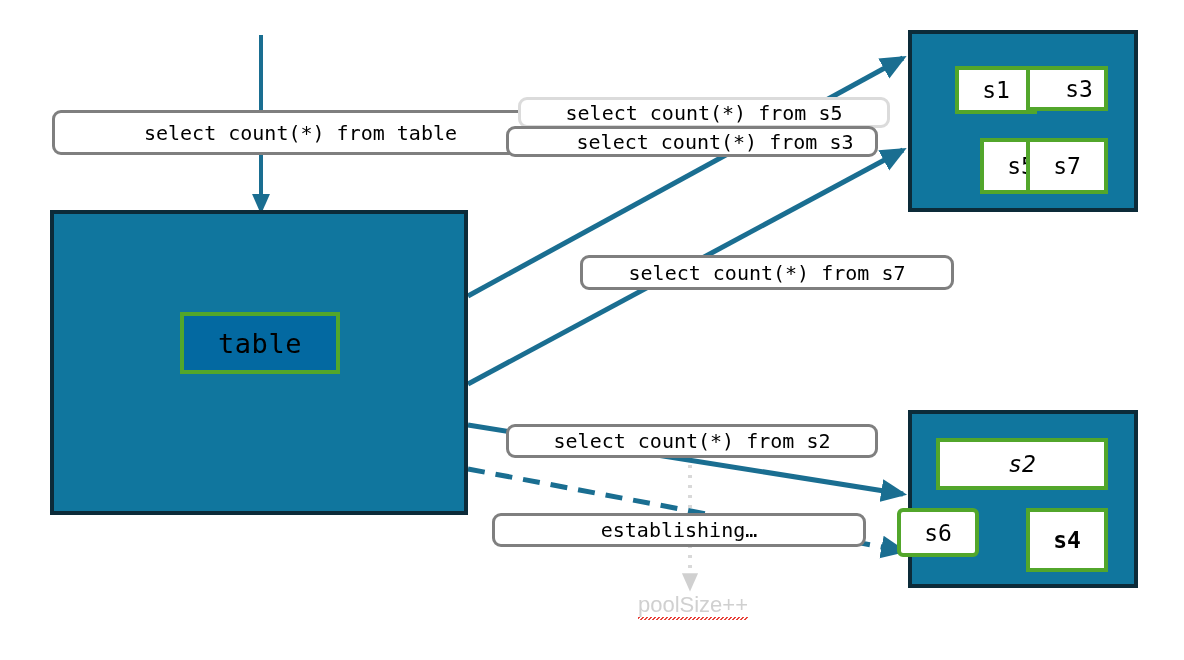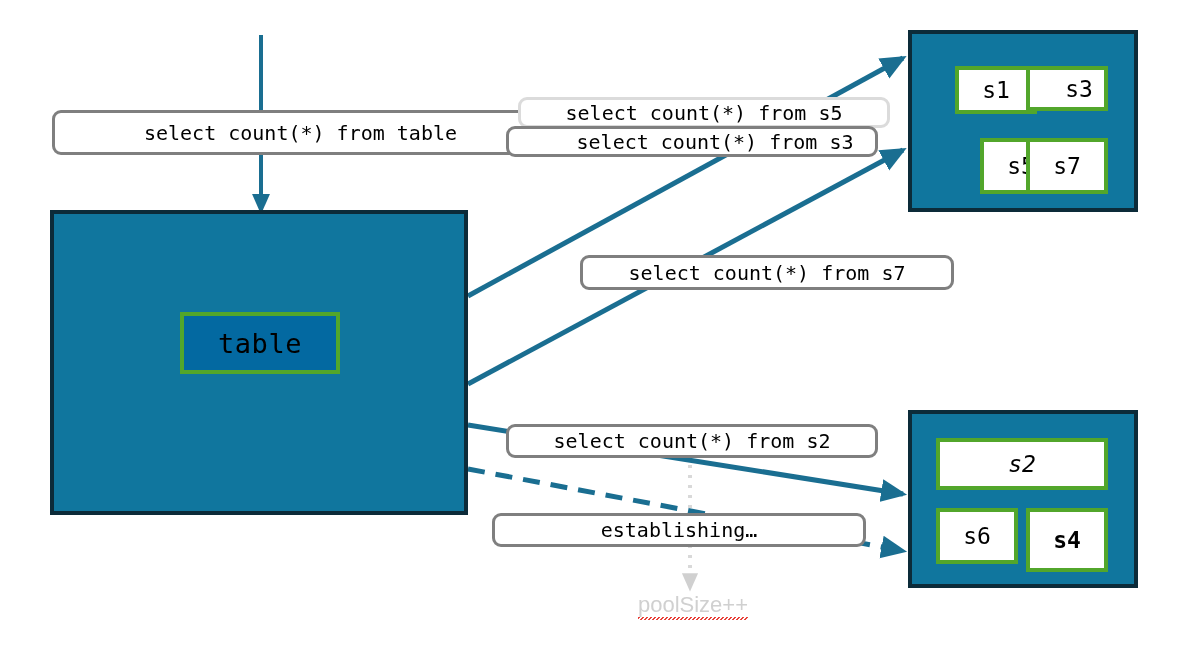--- a/index.html
+++ b/index.html
@@ -64,21 +64,21 @@
     color: #000000;
     font-family: "DejaVu Sans Mono", "Liberation Mono", monospace;
     font-size: 23px;
   }
   #cell-s1 { left: 936px; top: 66px;  width: 82px; height: 48px; margin-left: 19px; }
   #cell-s3 { left: 1026px;top: 66px;  width: 82px; height: 45px; padding-left: 24px; }
   #cell-s5 { left: 936px; top: 138px; width: 82px; height: 56px; margin-left: 44px; }
   #cell-s7 { left: 1026px;top: 138px; width: 82px; height: 56px; }
 
   #cell-s2 { left: 936px; top: 438px; width: 172px; height: 52px; font-style: italic; }
-  #cell-s6 { left: 936px; top: 508px; width: 82px;  height: 56px; }
+  #cell-s6 { left: 897px; top: 508px; width: 82px;  height: 49px; border-radius: 6px; }
   #cell-s4 { left: 1026px;top: 508px; width: 82px;  height: 64px; font-weight: bold; }
 
   
   .callout {
     position: absolute;
     background: #ffffff;
     border: 3px solid #7F7F7F;
     border-radius: 9px;
     box-sizing: border-box;
     display: flex;

